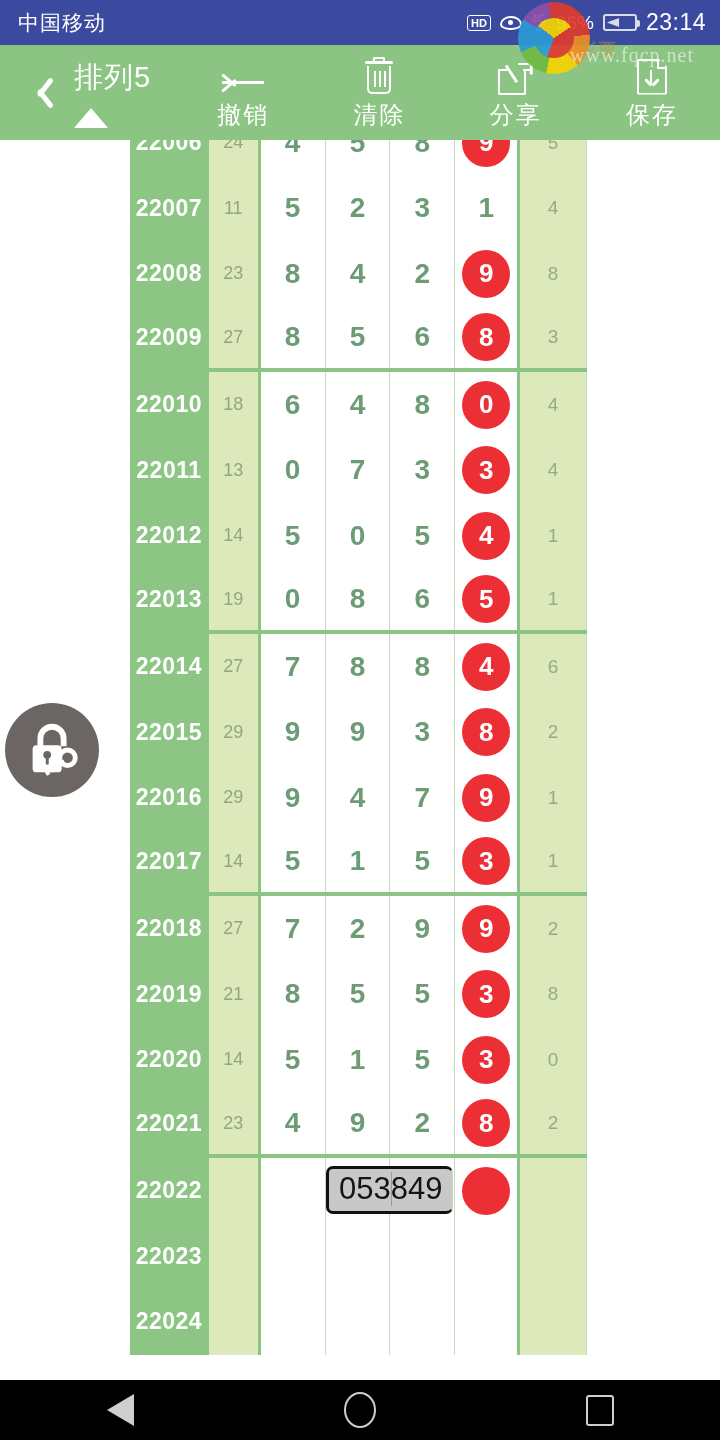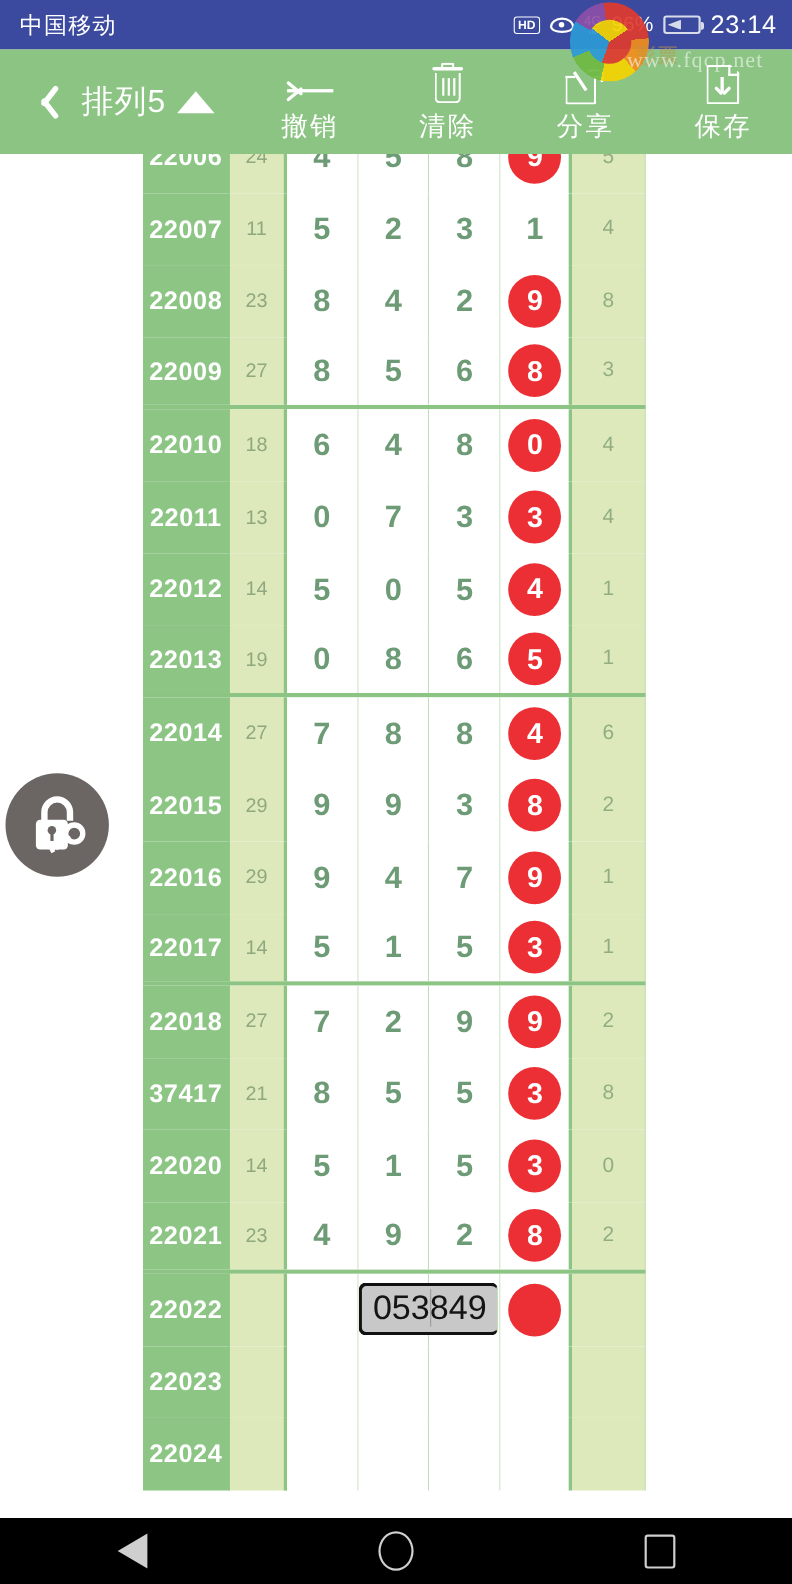--- a/index.html
+++ b/index.html
@@ -57,21 +57,21 @@
     background:#8cc484; color:#ffffff; display:flex; align-items:center;
   }
   .tb-back { width:74px; display:flex; justify-content:center; align-items:center; }
   .chev { width:22px; height:38px; position:relative; }
   .chev::before, .chev::after {
     content:""; position:absolute; left:10px; width:5px; height:22px;
     background:#fff; border-radius:3px;
   }
   .chev::before { top:0; transform:rotate(38deg); transform-origin:bottom center; }
   .chev::after  { bottom:0; transform:rotate(-38deg); transform-origin:top center; }
-  .tb-title { display:flex; align-items:center; gap:10px; margin-right:24px; }
+  .tb-title { display:flex; gap:10px; margin-right:24px;flex-direction:column; }
   .tb-title .txt { font-size:29px; letter-spacing:1px; }
   .tri-up {
     width:0; height:0; border-left:17px solid transparent;
     border-right:17px solid transparent; border-bottom:20px solid #ffffff;
   }
   .tb-actions { flex:1; display:flex; align-items:center; }
   .tb-item {
     flex:1; display:flex; flex-direction:column; align-items:center;
     justify-content:center; gap:4px;
   }
@@ -435,21 +435,21 @@
           <div class="c-sum">27</div>
           <div class="c-d">7</div>
           <div class="c-d">2</div>
           <div class="c-d">9</div>
           <div class="c-d last">
             <span class="ball">9</span>
           </div>
           <div class="c-tail">2</div>
         </div>
         <div class="row">
-          <div class="c-issue">37417</div>
+          <div class="c-issue">22019</div>
           <div class="c-sum">21</div>
           <div class="c-d">8</div>
           <div class="c-d">5</div>
           <div class="c-d">5</div>
           <div class="c-d last">
             <span class="ball">3</span>
           </div>
           <div class="c-tail">8</div>
         </div>
         <div class="row">

